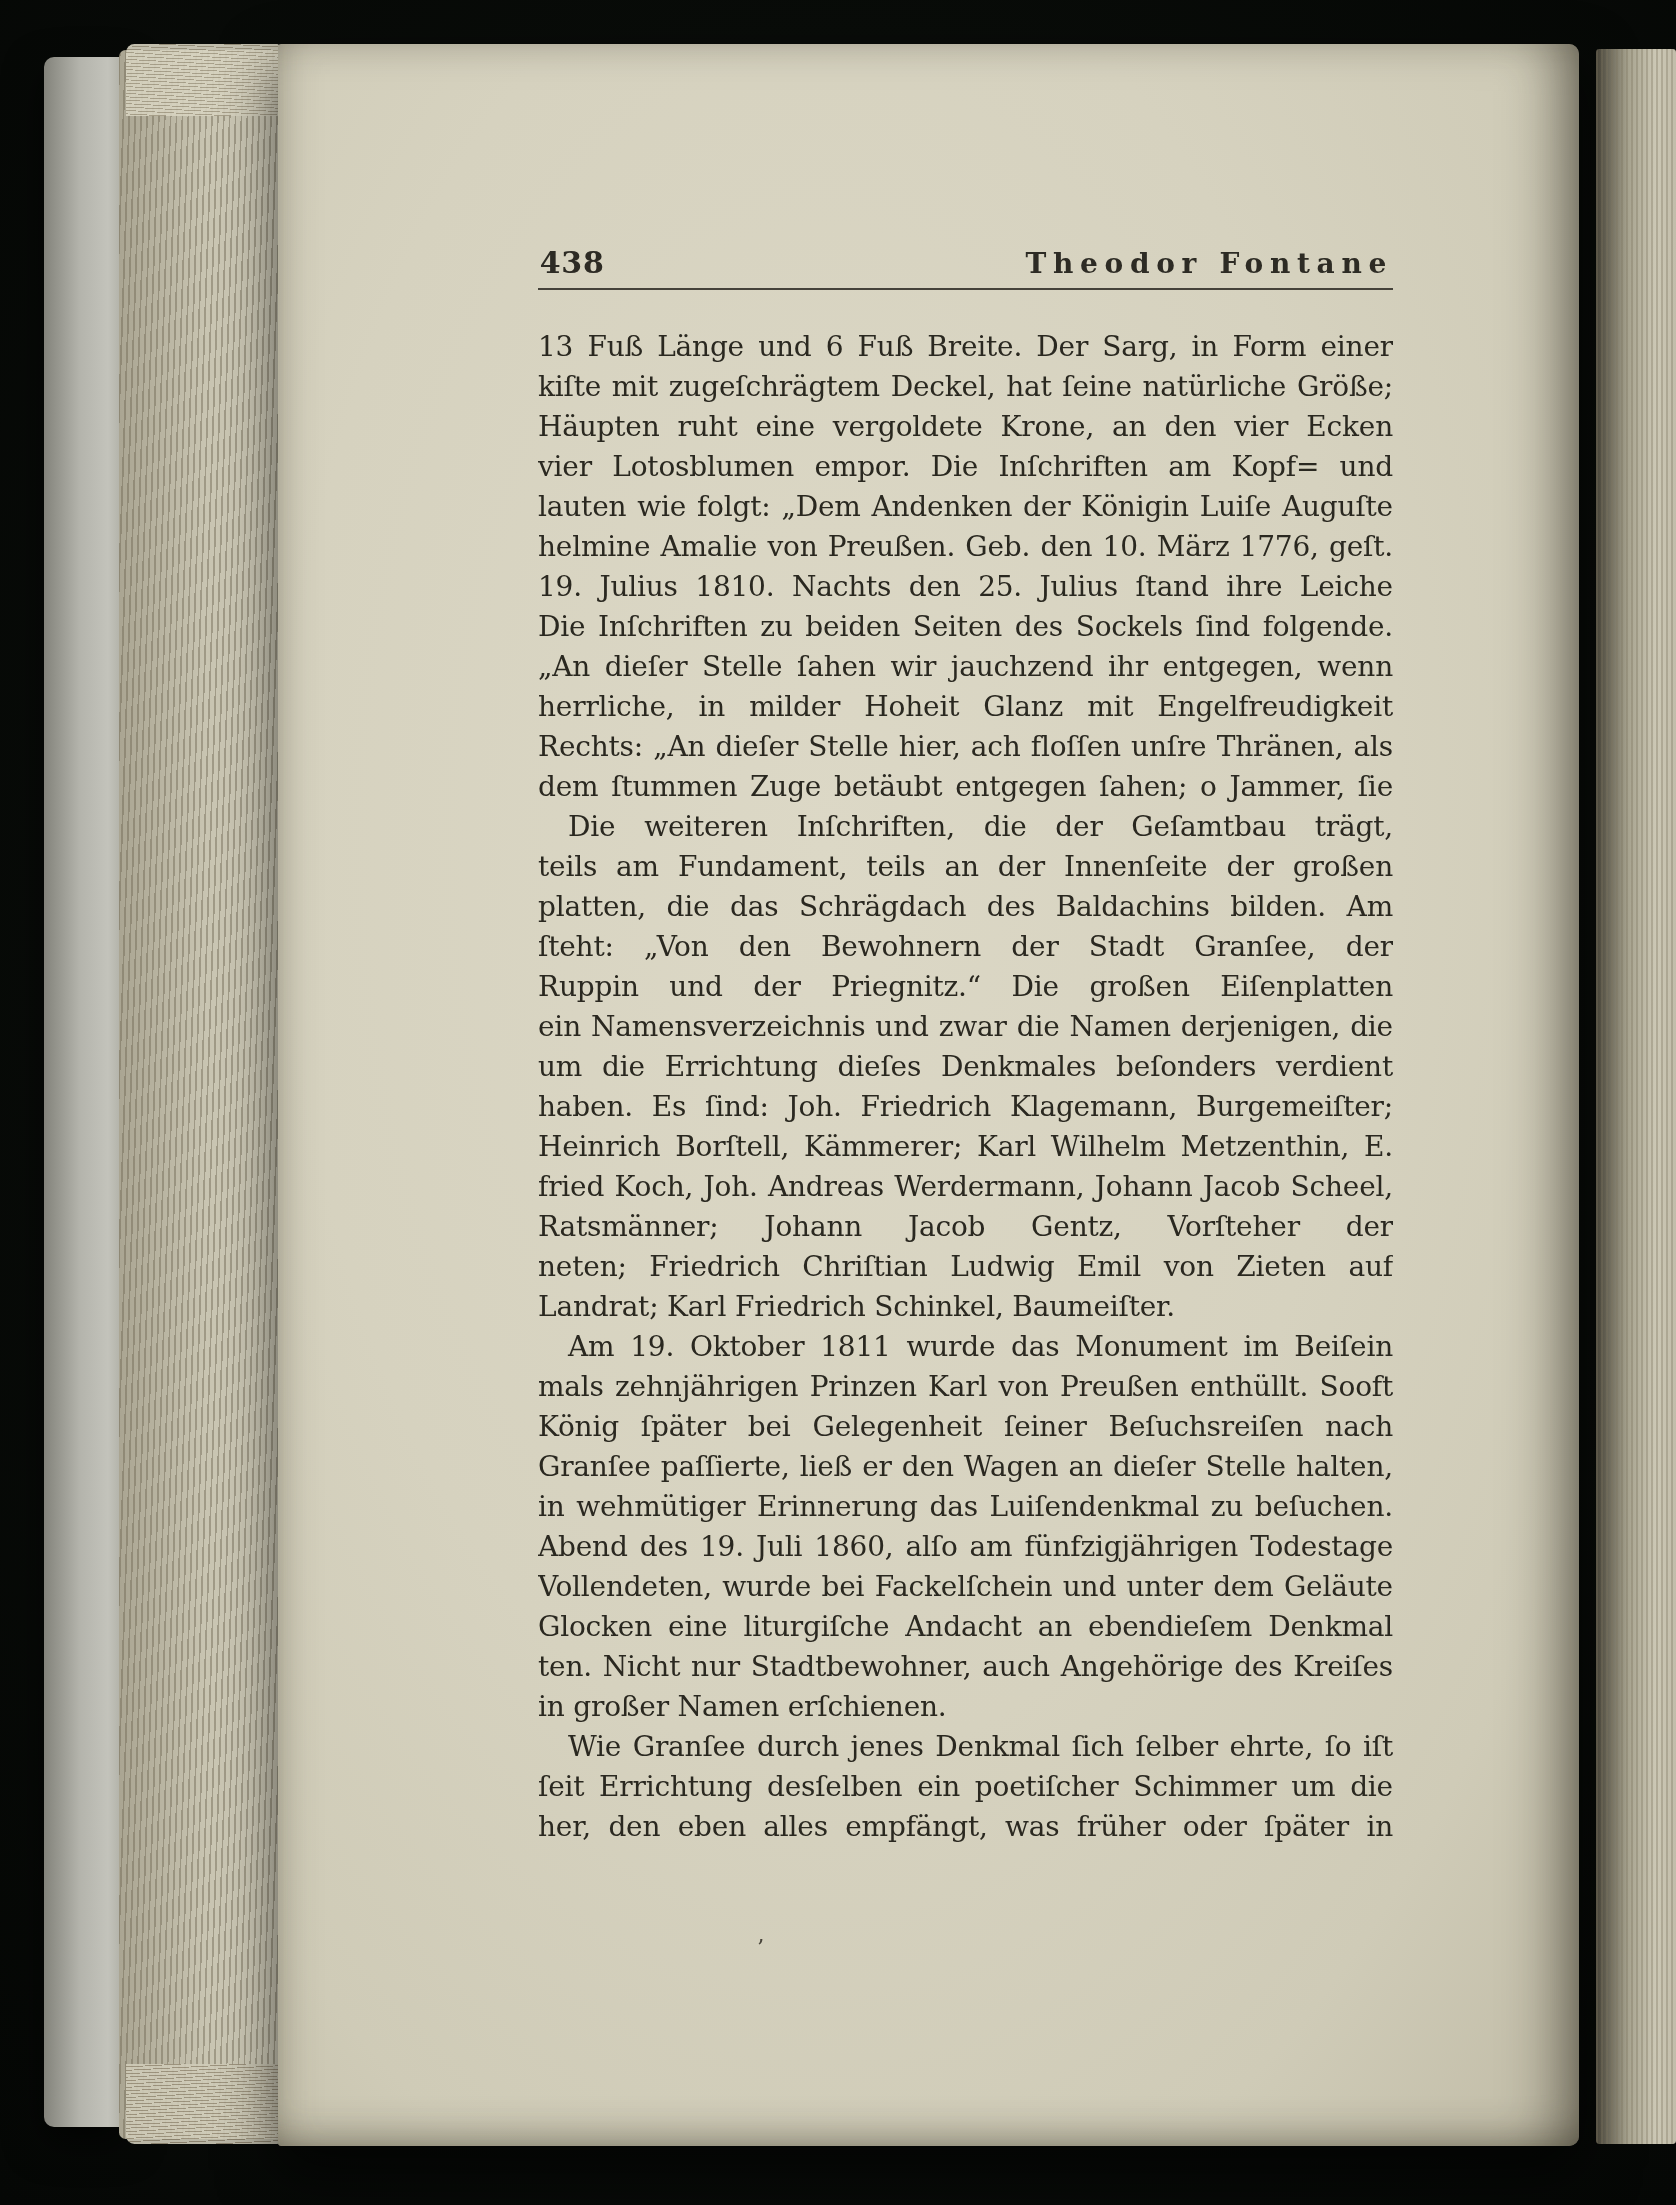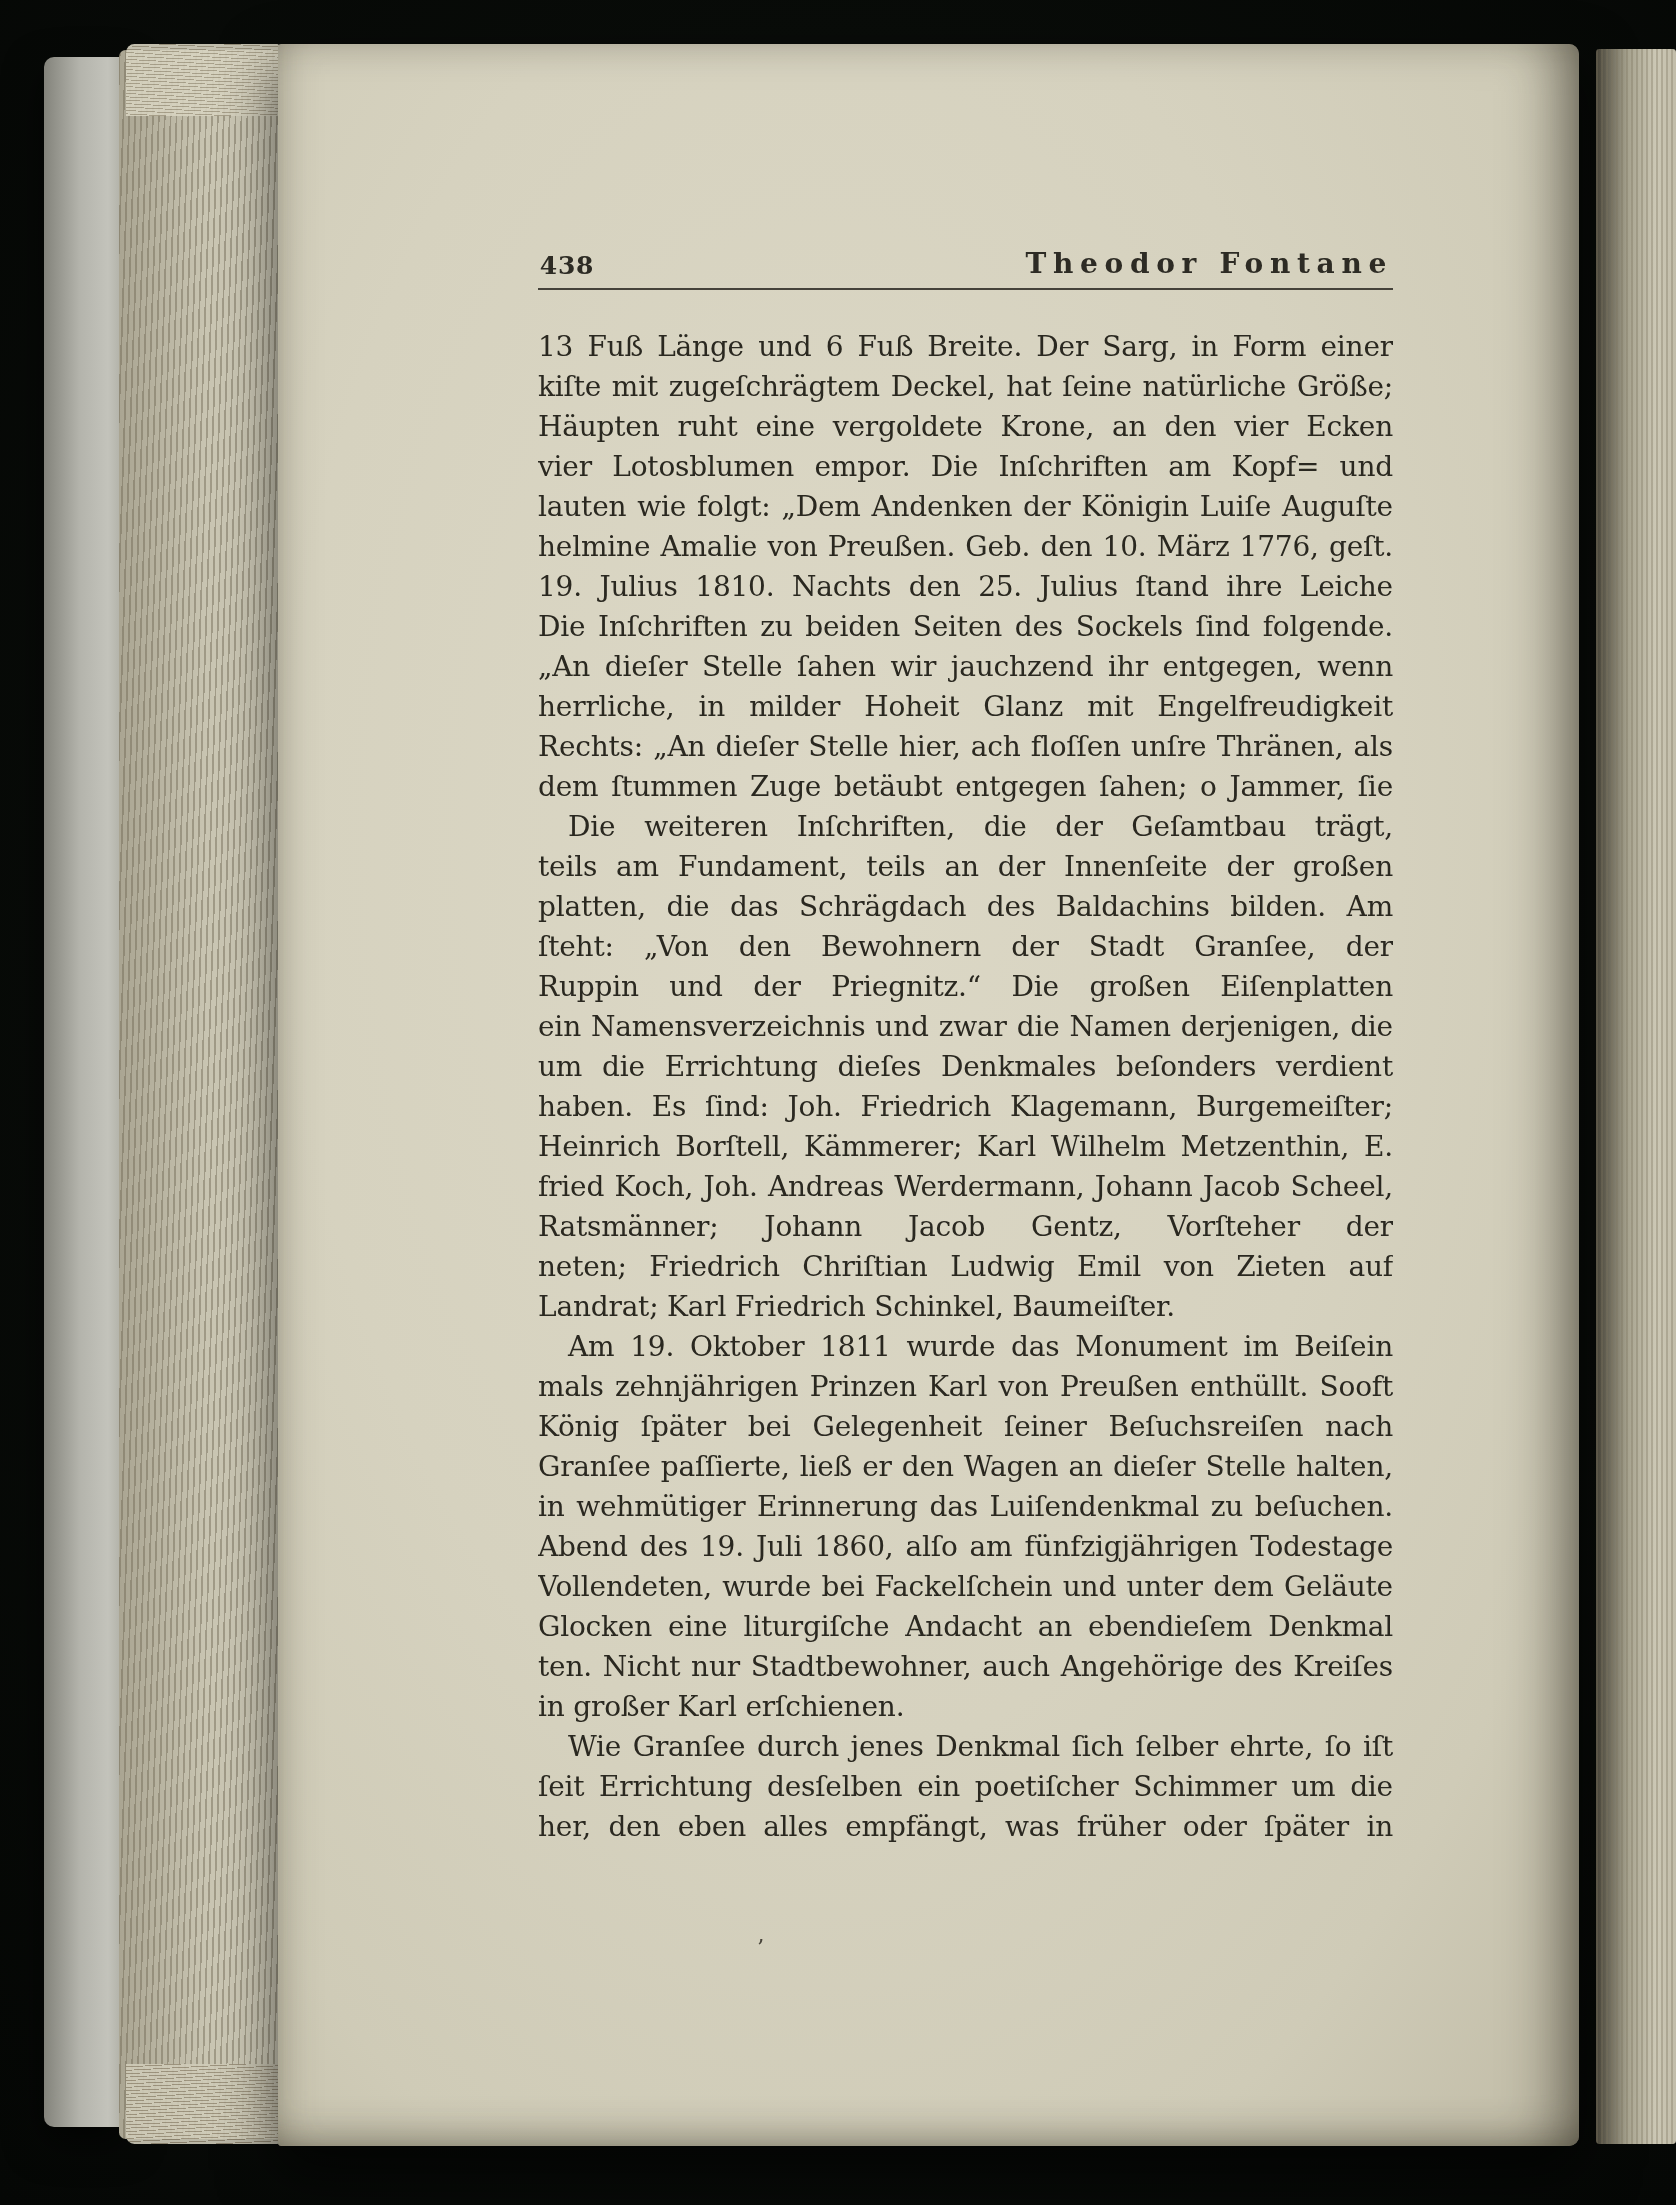--- a/index.html
+++ b/index.html
@@ -53,21 +53,21 @@
   }
   
   .header{
     position:absolute;left:260px;top:202px;width:855px;height:44px;
   }
   .rule{
     position:absolute;left:0;right:0;bottom:0;height:2.5px;background:#45423a;
   }
   .page-num{
     position:absolute;left:1.7px;bottom:10px;
-    font-size:25px;font-weight:bold;color:#2d2b24;letter-spacing:0.8px;margin-top:34px;
+    font-size:30px;font-weight:bold;color:#2d2b24;letter-spacing:0.8px;margin-top:34px;
   }
   .running{
     position:absolute;left:0;right:0;bottom:10px;text-align:right;
     font-size:28px;font-weight:bold;letter-spacing:6.7px;color:#2d2b24;
   }
   .text{
     position:absolute;left:260px;top:283px;width:855px;
     font-size:28px;color:#2a2820;letter-spacing:-0.2px;
   }
   .line{
@@ -125,21 +125,21 @@
       <div class="line flush">Landrat; Karl Friedrich Schinkel, Baumeiſter.</div>
       <div class="line indent">Am 19. Oktober 1811 wurde das Monument im Beiſein des da=</div>
       <div class="line">mals zehnjährigen Prinzen Karl von Preußen enthüllt. Sooft der</div>
       <div class="line">König ſpäter bei Gelegenheit ſeiner Beſuchsreiſen nach Neuſtrelitz</div>
       <div class="line">Granſee paſſierte, ließ er den Wagen an dieſer Stelle halten, um</div>
       <div class="line">in wehmütiger Erinnerung das Luiſendenkmal zu beſuchen. Am</div>
       <div class="line">Abend des 19. Juli 1860, alſo am fünfzigjährigen Todestage der</div>
       <div class="line">Vollendeten, wurde bei Fackelſchein und unter dem Geläute aller</div>
       <div class="line">Glocken eine liturgiſche Andacht an ebendieſem Denkmal abgehal=</div>
       <div class="line">ten. Nicht nur Stadtbewohner, auch Angehörige des Kreiſes waren</div>
-      <div class="line flush">in großer Karl erſchienen.</div>
+      <div class="line flush">in großer Namen erſchienen.</div>
       <div class="line indent">Wie Granſee durch jenes Denkmal ſich ſelber ehrte, ſo iſt auch</div>
       <div class="line">ſeit Errichtung desſelben ein poetiſcher Schimmer um die Stadt</div>
       <div class="line">her, den eben alles empfängt, was früher oder ſpäter in irgendeine</div>
     </div>
 
   <span class="stray">’</span>
 </div>
 
 <div class="fore-edge"></div>
 

